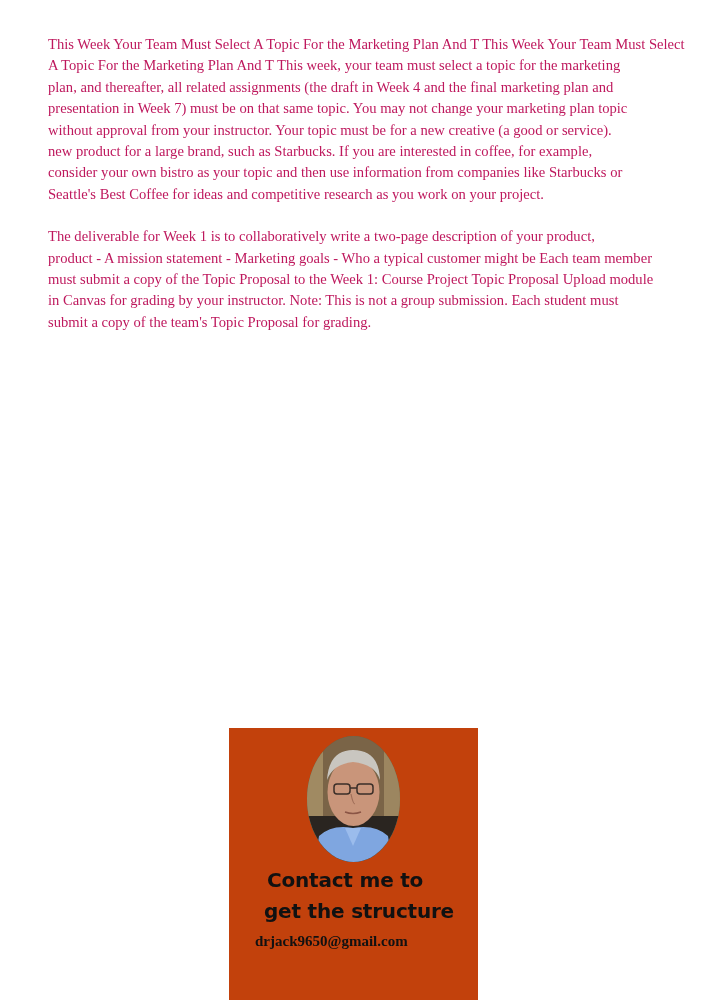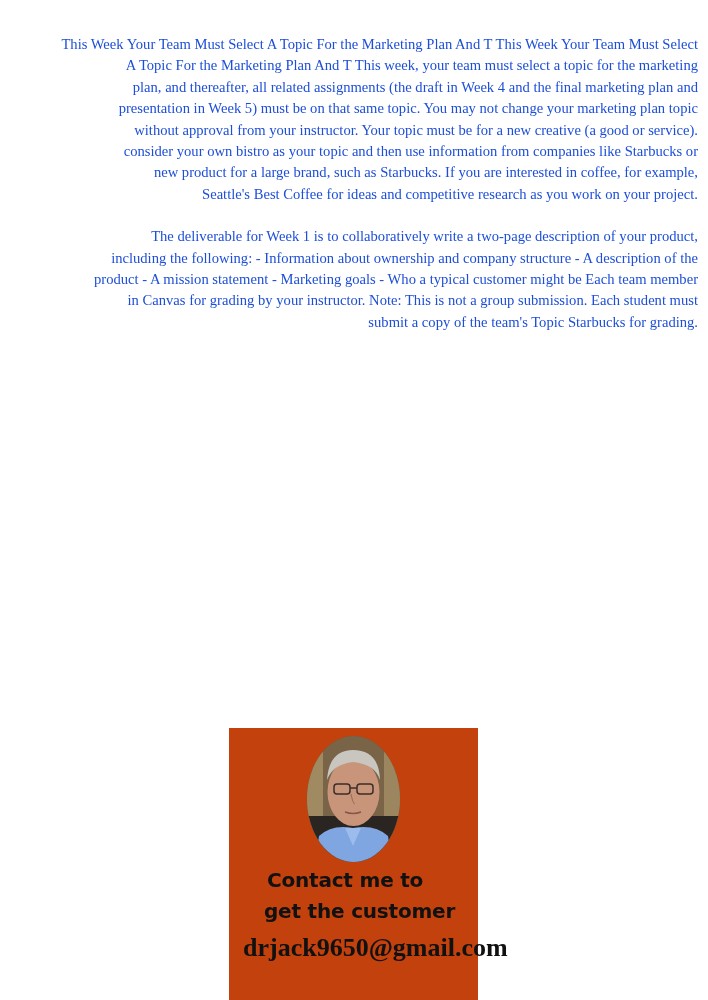--- a/index.html
+++ b/index.html
@@ -14,22 +14,21 @@
       overflow: hidden;
     }
     .page-text {
       position: absolute;
       left: 48px;
       top: 34px;
       width: 650px;
       font-family: "Liberation Serif", "DejaVu Serif", serif;
       font-size: 14.6px;
       line-height: 21.4px;
-      color: #1d4ed8;
-      text-align: right;
+      color: #be185d;
     }
     .line {
       display: block;
       white-space: nowrap;
     }
     .para-gap {
       height: 21px;
     }
     .promo {
       position: absolute;
@@ -67,50 +66,50 @@
     .promo-line1 {
       top: 140px;
       left: 38px;
     }
     .promo-line2 {
       top: 171px;
       left: 35px;
     }
     .promo-email {
       position: absolute;
-      left: 14px;
+      left: 26px;
       top: 205px;
       font-family: "Liberation Serif", "DejaVu Serif", serif;
       font-weight: bold;
-      font-size: 26px;
+      font-size: 15px;
       color: #111111;
       white-space: nowrap;
     }
   </style>
 </head>
 <body>
 
 <div class="page-text">
   <div>
     <span class="line">This Week Your Team Must Select A Topic For the Marketing Plan And T This Week Your Team Must Select</span>
     <span class="line">A Topic For the Marketing Plan And T This week, your team must select a topic for the marketing</span>
     <span class="line">plan, and thereafter, all related assignments (the draft in Week 4 and the final marketing plan and</span>
-    <span class="line">presentation in Week 5) must be on that same topic. You may not change your marketing plan topic</span>
+    <span class="line">presentation in Week 7) must be on that same topic. You may not change your marketing plan topic</span>
     <span class="line">without approval from your instructor. Your topic must be for a new creative (a good or service).</span>
+    <span class="line">new product for a large brand, such as Starbucks. If you are interested in coffee, for example,</span>
     <span class="line">consider your own bistro as your topic and then use information from companies like Starbucks or</span>
-    <span class="line">new product for a large brand, such as Starbucks. If you are interested in coffee, for example,</span>
     <span class="line">Seattle's Best Coffee for ideas and competitive research as you work on your project.</span>
   </div>
   <div class="para-gap"></div>
   <div>
     <span class="line">The deliverable for Week 1 is to collaboratively write a two-page description of your product,</span>
-    <span class="line">including the following: - Information about ownership and company structure - A description of the</span>
     <span class="line">product - A mission statement - Marketing goals - Who a typical customer might be Each team member</span>
+    <span class="line">must submit a copy of the Topic Proposal to the Week 1: Course Project Topic Proposal Upload module</span>
     <span class="line">in Canvas for grading by your instructor. Note: This is not a group submission. Each student must</span>
-    <span class="line">submit a copy of the team's Topic Starbucks for grading.</span>
+    <span class="line">submit a copy of the team's Topic Proposal for grading.</span>
   </div>
 </div>
 
 <div class="promo">
   <div class="portrait">
     <svg viewBox="0 0 93 126" xmlns="http://www.w3.org/2000/svg">
       <rect x="0" y="0" width="93" height="126" fill="#7a6447"></rect>
       <rect x="0" y="0" width="16" height="126" fill="#a08a62"></rect>
       <rect x="77" y="0" width="16" height="126" fill="#9c8660"></rect>
       <rect x="0" y="80" width="93" height="46" fill="#2a2520"></rect>
@@ -119,15 +118,15 @@
       <ellipse cx="46.5" cy="56" rx="26" ry="34" fill="#c9957a"></ellipse>
       <path d="M20 44 Q22 14 46 14 Q72 14 73 44 Q68 28 46 26 Q26 28 20 44 Z" fill="#c9c6c0"></path>
       <rect x="27" y="48" width="16" height="10" rx="3" fill="none" stroke="#3a2e28" stroke-width="1.5"></rect>
       <rect x="50" y="48" width="16" height="10" rx="3" fill="none" stroke="#3a2e28" stroke-width="1.5"></rect>
       <line x1="43" y1="52" x2="50" y2="52" stroke="#3a2e28" stroke-width="1.5"></line>
       <path d="M44 58 Q46 68 48 68" stroke="#a06e58" stroke-width="1.2" fill="none"></path>
       <path d="M38 76 Q46 79 54 76" stroke="#8a5545" stroke-width="1.5" fill="none"></path>
     </svg>
   </div>
   <div class="promo-line1">Contact me to</div>
-  <div class="promo-line2">get the customer</div>
+  <div class="promo-line2">get the structure</div>
   <div class="promo-email">drjack9650@gmail.com</div>
 </div>
 
 </body></html>

